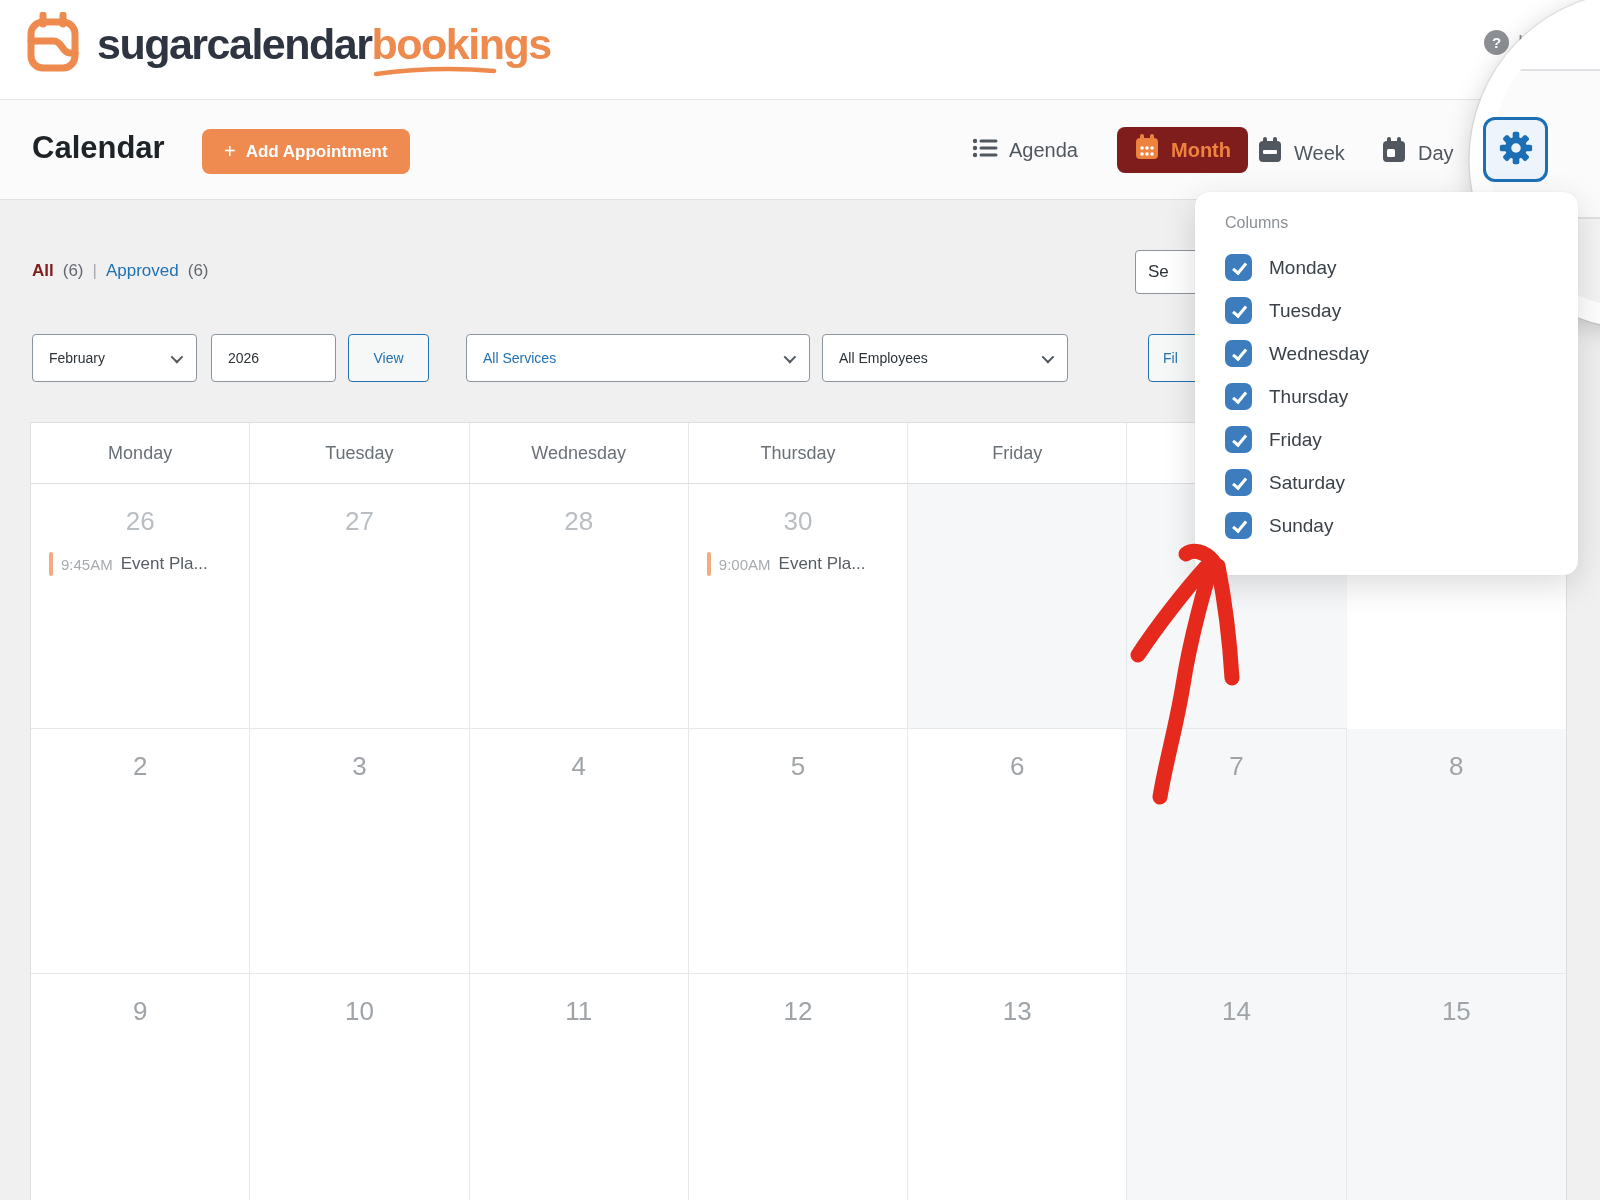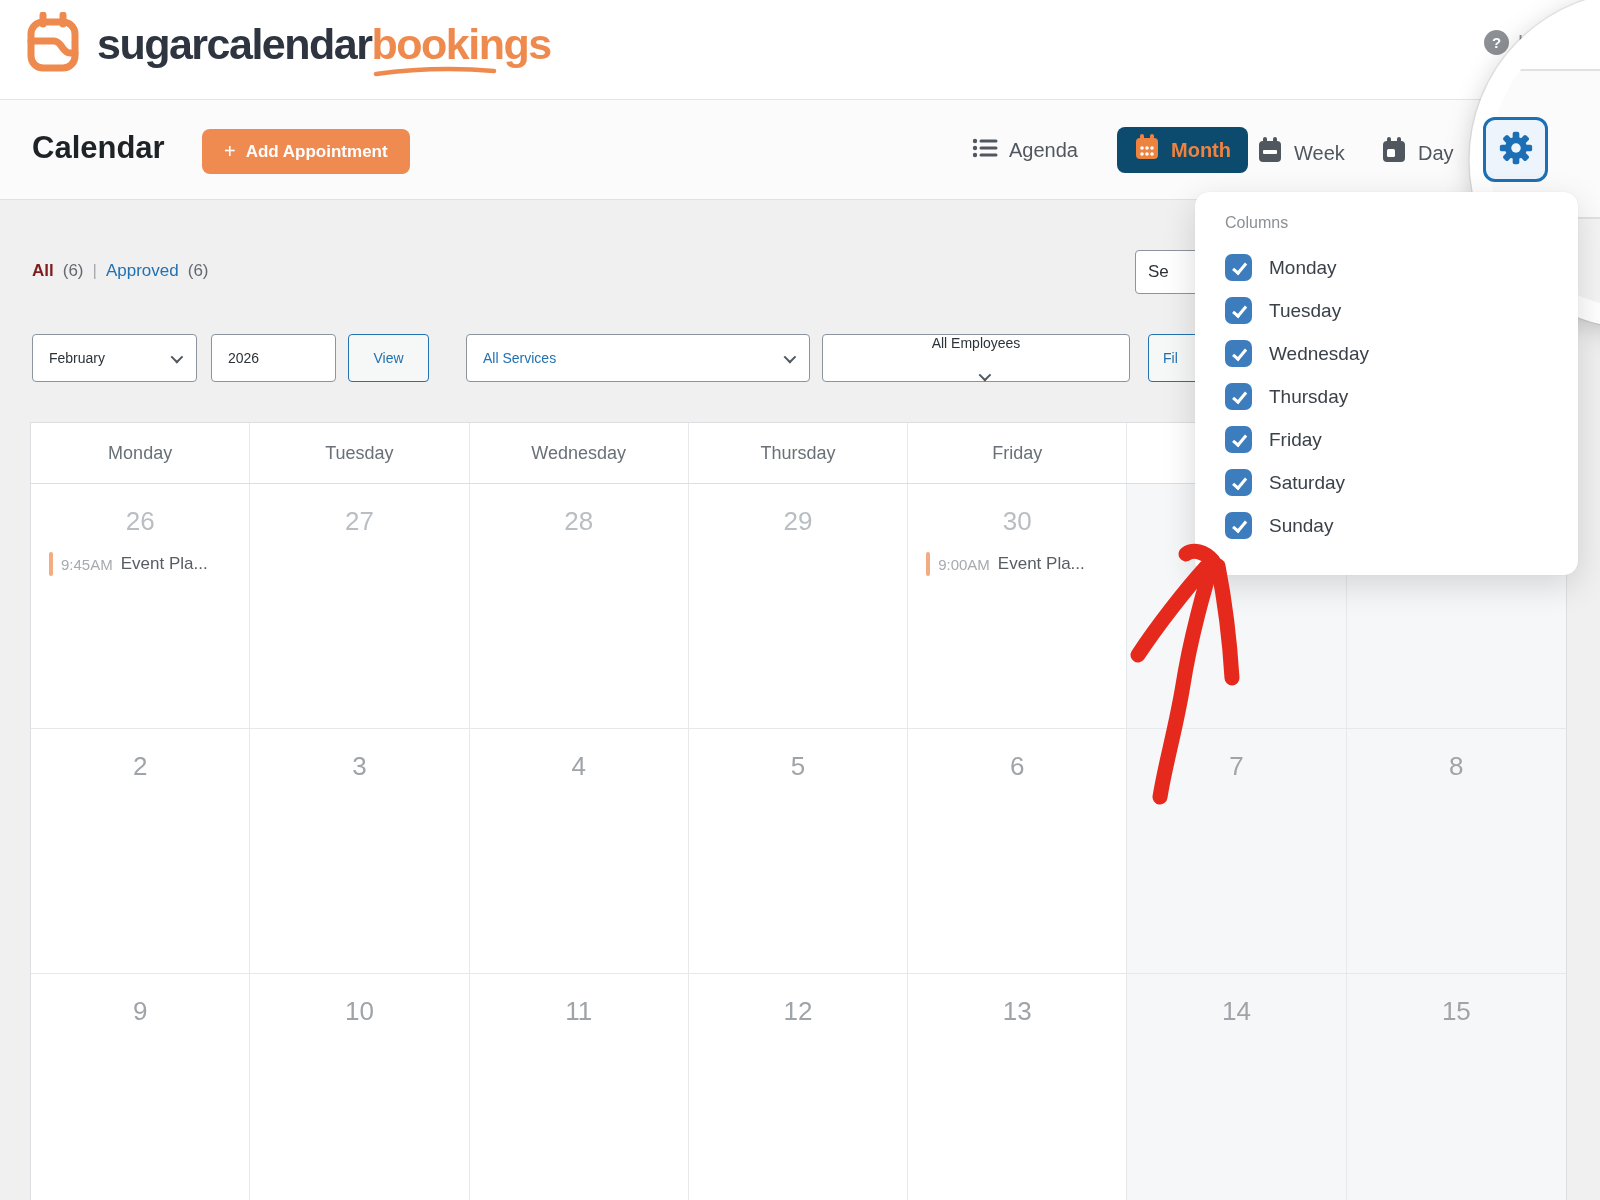--- a/index.html
+++ b/index.html
@@ -21,39 +21,39 @@
   .help-label { font-size:20px; color:#8b9096; }
 
   
   .toolbar { position:absolute; left:0; top:100px; width:1600px; height:100px; background:#fbfbfc; border-bottom:1px solid #dfe1e4; z-index:10; }
   .page-title { position:absolute; left:32px; top:130px; font-size:31px; font-weight:700; color:#1d2327; z-index:11; }
   .add-btn { position:absolute; left:202px; top:129px; height:45px; padding:0 22px; background:#ef8a50; border:none; border-radius:8px; color:#fff; font-size:17px; font-weight:700; display:flex; align-items:center; gap:10px; cursor:pointer; z-index:11; font-family:inherit; }
   .add-btn .plus { font-size:20px; font-weight:400; }
 
   .view { position:absolute; display:flex; align-items:center; gap:11px; font-size:20px; color:#50575e; cursor:pointer; z-index:11; }
   .view-agenda { left:972px; top:137px; }
-  .view-month  { left:1117px; top:127px; height:46px; padding:0 17px; background:#0c4a6e; border-radius:8px; color:#ee823f; font-weight:600; }
+  .view-month  { left:1117px; top:127px; height:46px; padding:0 17px; background:#7f1d1d; border-radius:8px; color:#ee823f; font-weight:600; }
   .view-week   { left:1257px; top:137px; }
   .view-day    { left:1381px; top:137px; }
 
   
   .status-tabs { position:absolute; left:32px; top:261px; display:flex; align-items:center; gap:9px; font-size:17px; z-index:5; }
   .status-tabs .all { font-weight:700; color:#7f1d1d; }
   .status-tabs .count { color:#646970; }
   .status-tabs .sep { color:#a7aaad; }
   .status-tabs .approved { color:#2271b1; cursor:pointer; }
 
   .search-box { position:absolute; left:1135px; top:250px; width:160px; height:44px; background:#fff; border:1px solid #8c949e; border-radius:4px; font-size:17px; color:#2c3338; padding:0 12px; display:flex; align-items:center; z-index:5; }
 
   .ctrl { position:absolute; top:334px; height:48px; background:#fff; border:1px solid #8c949e; border-radius:4px; display:flex; align-items:center; font-size:14px; color:#2c3338; padding:0 16px; z-index:5; cursor:pointer; }
   .ctrl-month { left:32px; width:165px; justify-content:space-between; }
   .ctrl-year { left:211px; width:125px; }
   .btn-view { left:348px; width:81px; justify-content:center; background:#f6f7f7; border:1px solid #2271b1; color:#2271b1; }
   .ctrl-services { left:466px; width:344px; justify-content:space-between; color:#2271b1; }
-  .ctrl-employees { left:822px; width:308px; justify-content:space-between;flex-direction:column; }
+  .ctrl-employees { left:822px; width:246px; justify-content:space-between; }
   .btn-filter { left:1148px; width:100px; background:#f6f7f7; border:1px solid #2271b1; color:#2271b1; padding:0 14px; }
   .chev { width:9px; height:9px; border-right:2.5px solid #50575e; border-bottom:2.5px solid #50575e; transform:rotate(45deg) translateY(-2px); margin-left:14px; flex:none; }
 
   
   .grid { position:absolute; left:30px; top:422px; width:1537px; background:#fff; border:1px solid #dcdee1; z-index:1; }
   .day-header-row { display:grid; grid-template-columns:repeat(7,1fr); height:61px; border-bottom:1px solid #dcdee1; }
   .day-header-cell { display:flex; align-items:center; justify-content:center; font-size:18px; color:#697077; border-right:1px solid #e7e8ea; overflow:hidden; }
   .day-header-cell:last-child { border-right:none; }
   .calendar-row { display:grid; grid-template-columns:repeat(7,1fr); height:245px; }
   .cell { position:relative; border-right:1px solid #e7e8ea; border-bottom:1px solid #e7e8ea; background:#fff; }
@@ -213,23 +213,20 @@
             <span class="event-title">Event Pla...</span>
           </div>
         </div>
         <div class="cell">
           <div class="cell-date muted">27</div>
         </div>
         <div class="cell">
           <div class="cell-date muted">28</div>
         </div>
         <div class="cell">
-          <div class="cell-date muted">29</div>
-        </div>
-        <div class="cell">
           <div class="cell-date muted">30</div>
           <div class="event">
             <span class="event-bar"></span>
             <span class="event-time">9:00AM</span>
             <span class="event-title">Event Pla...</span>
           </div>
         </div>
         <div class="cell weekend">
           <div class="cell-date"></div>
         </div>

